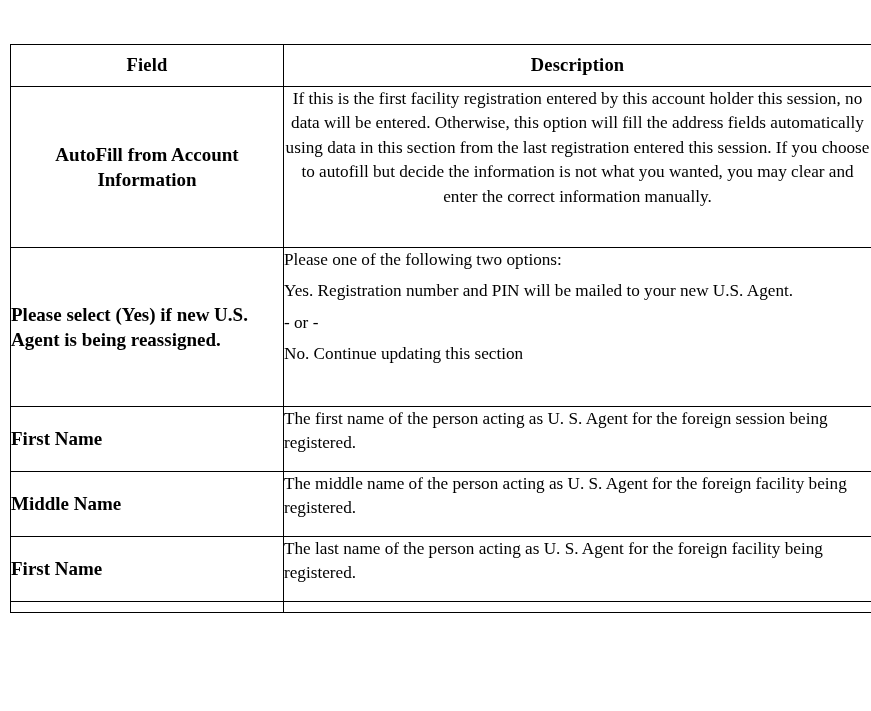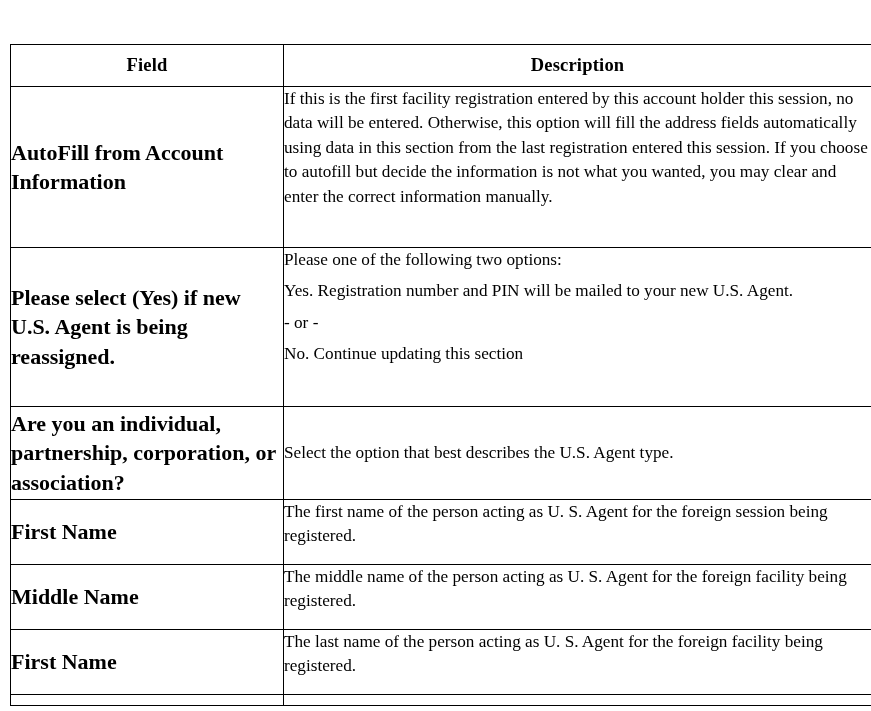--- a/index.html
+++ b/index.html
@@ -61,21 +61,21 @@
     padding: 6px 0 6px 7px;
   }
 
   td.desc-cell {
     padding: 6px 10px 6px 8px;
   }
 
   .field-text {
     display: block;
     font-weight: bold;
-    font-size: 22px;
+    font-size: 19px;
     line-height: 1.33;
     white-space: pre-line;
   }
 
   .desc-text {
     display: block;
     font-weight: normal;
     font-size: 17.2px;
     line-height: 1.42;
     white-space: pre-line;
@@ -85,21 +85,21 @@
     display: block;
     font-weight: normal;
     font-size: 17.2px;
     line-height: 1.42;
     margin: 0 0 7px 0;
     white-space: pre-line;
   }
   .desc-para:last-child { margin-bottom: 0; }
 
   
-  tr.row-autofill td { height: 160px; }
+  tr.row-autofill td { height: 160px; text-align: center; }
   tr.row-reassign td { height: 158px; }
   tr.row-type td     { height: 92px; }
   tr.row-title td    { height: 40px; }
   tr.row-first td    { height: 64px; }
   tr.row-middle td   { height: 64px; }
   tr.row-last td     { height: 64px; }
   tr.row-partial td  { height: 10px; }
 
   tr.row-type td.field-cell,
   tr.row-autofill td.field-cell,
@@ -152,28 +152,20 @@
           <span class="field-text">Please select (Yes) if new U.S. Agent is being reassigned.</span>
         </td>
         <td class="desc-cell">
           <span class="desc-para">Please one of the following two options:</span>
           <span class="desc-para">Yes. Registration number and PIN will be mailed to your new U.S. Agent.</span>
           <span class="desc-para">- or -</span>
           <span class="desc-para">No. Continue updating this section</span>
         </td>
       </tr>
 
-      <tr class="row-type">
-        <td class="field-cell">
-          <span class="field-text">Are you an individual, partnership, corporation, or association?</span>
-        </td>
-        <td class="desc-cell">
-          <span class="desc-text">Select the option that best describes the U.S. Agent type.</span>
-        </td>
-      </tr>
 
 
       <tr class="row-first">
         <td class="field-cell">
           <span class="field-text">First Name</span>
         </td>
         <td class="desc-cell">
           <span class="desc-text">The first name of the person acting as U. S. Agent for the foreign session being registered.</span>
         </td>
       </tr>

